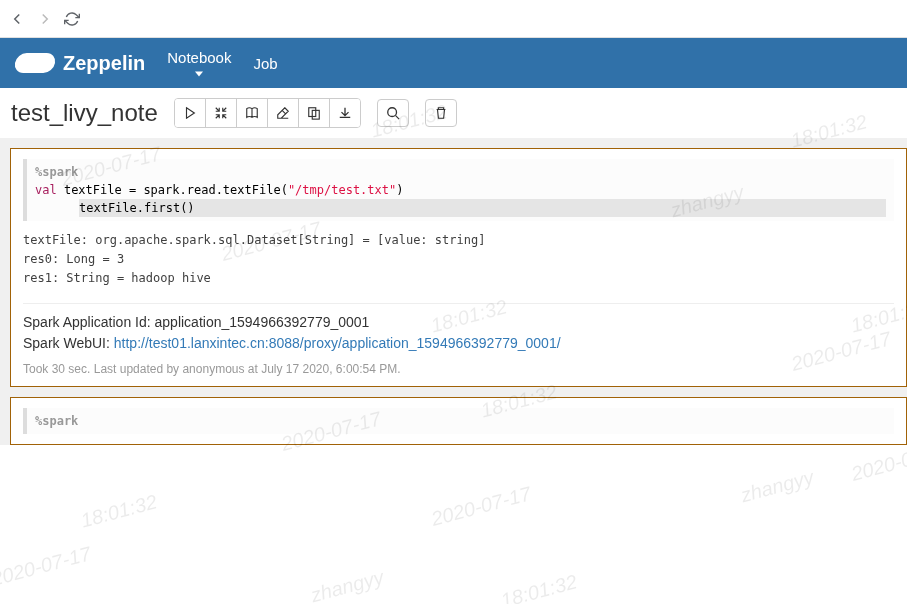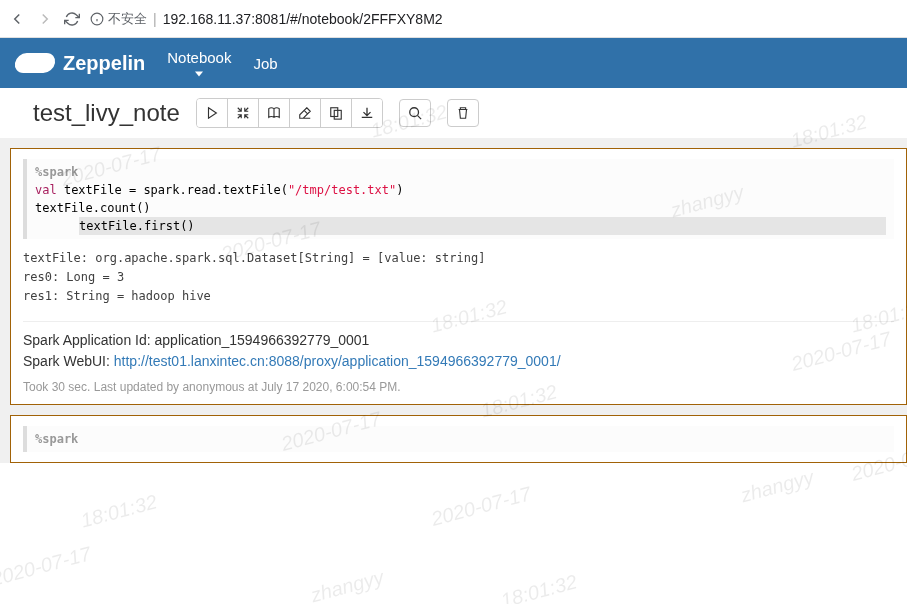--- a/index.html
+++ b/index.html
@@ -16,21 +16,21 @@
 .addr-sep { color: #aaa; }
 .url-text { color: #202124; }
 
 
 .navbar { background: #3071a9; height: 50px; display: flex; align-items: center; padding: 0 15px; gap: 22px; }
 .brand { display: flex; align-items: center; gap: 8px; color: #fff; font-size: 20px; font-weight: bold; }
 .brand-logo { width: 40px; height: 20px; background: #fff; border-radius: 50% / 100%; position: relative; transform: skewX(-10deg); }
 .nav-item { color: #fff; font-size: 15px; cursor: pointer; display: flex; align-items: center; gap: 4px; flex-direction: column; }
 
 
-.note-head { padding: 10px 33px; display: flex; align-items: center; gap: 16px; }
+.note-head { padding: 10px 11px; display: flex; align-items: center; gap: 16px; }
 .note-title { font-size: 24px; font-weight: 500; color: #333; }
 .btn-group { display: flex; border: 1px solid #ccc; border-radius: 4px; overflow: hidden; }
 .btn { padding: 4px 8px; background: #fff; border-right: 1px solid #ccc; cursor: pointer; display: flex; align-items: center; justify-content: center; min-width: 28px; height: 28px; color: #333; }
 .btn:last-child { border-right: none; }
 .btn-single { border: 1px solid #ccc; border-radius: 4px; padding: 4px 8px; background: #fff; cursor: pointer; display: flex; align-items: center; justify-content: center; min-width: 30px; height: 28px; color: #333; }
 
 
 .page-body { background: #f0f0f0; padding: 10px 0 0 10px; }
 .paragraph { background: #fff; margin-bottom: 10px; padding: 10px 12px; border: 1px solid #a16207; }
 .code-block { border-left: 4px solid #ddd; padding: 4px 8px; font-family: Monaco, Menlo, Consolas, monospace; font-size: 12px; line-height: 1.5; margin-bottom: 10px; background: #fcfcfc; }
@@ -60,32 +60,20 @@
   <svg width="18" height="18" viewBox="0 0 24 24" fill="none" stroke="#5f6368" stroke-width="2">
       <path d="M15 18l-6-6 6-6"></path>
     </svg>
   <svg width="18" height="18" viewBox="0 0 24 24" fill="none" stroke="#bbb" stroke-width="2">
       <path d="M9 18l6-6-6-6"></path>
     </svg>
   <svg width="16" height="16" viewBox="0 0 24 24" fill="none" stroke="#5f6368" stroke-width="2">
       <path d="M23 4v6h-6M1 20v-6h6"></path>
       <path d="M3.51 9a9 9 0 0114.85-3.36L23 10M1 14l4.64 4.36A9 9 0 0020.49 15"></path>
     </svg>
-  <div class="addr">
-    <span class="insecure-badge">
-      <svg width="14" height="14" viewBox="0 0 24 24" fill="none" stroke="#5f6368" stroke-width="2">
-          <circle cx="12" cy="12" r="10"></circle>
-          <line x1="12" y1="16" x2="12" y2="12"></line>
-          <line x1="12" y1="8" x2="12.01" y2="8"></line>
-        </svg>
-      <span>不安全</span>
-    </span>
-    <span class="addr-sep">|</span>
-    <span class="url-text">192.168.11.37:8081/#/notebook/2FFFXY8M2</span>
-  </div>
 </div>
 
 <div class="navbar">
   <div class="brand">
     <div class="brand-logo"></div>
     <span>Zeppelin</span>
   </div>
   <div class="nav-item">
     <span>Notebook</span>
     <svg width="8" height="8" viewBox="0 0 10 10">
@@ -147,21 +135,20 @@
       </svg>
   </div>
 </div>
 
 <div class="page-body">
 
   <div class="paragraph">
     <div class="code-block">
       <div class="code-line"><span class="k-dir">%spark</span></div>
       <div class="code-line"><span class="k-kw">val</span><span> textFile = spark.read.textFile(</span><span class="k-str">"/tmp/test.txt"</span><span>)</span></div>
-      <div class="code-line"><span>textFile.count()</span></div>
       <div class="code-line hl"><span>textFile.first()</span></div>
     </div>
 
     <div class="output">
       <div>textFile: org.apache.spark.sql.Dataset[String] = [value: string]</div>
       <div>res0: Long = 3</div>
       <div>res1: String = hadoop hive</div>
     </div>
 
     <div class="divider"></div>

